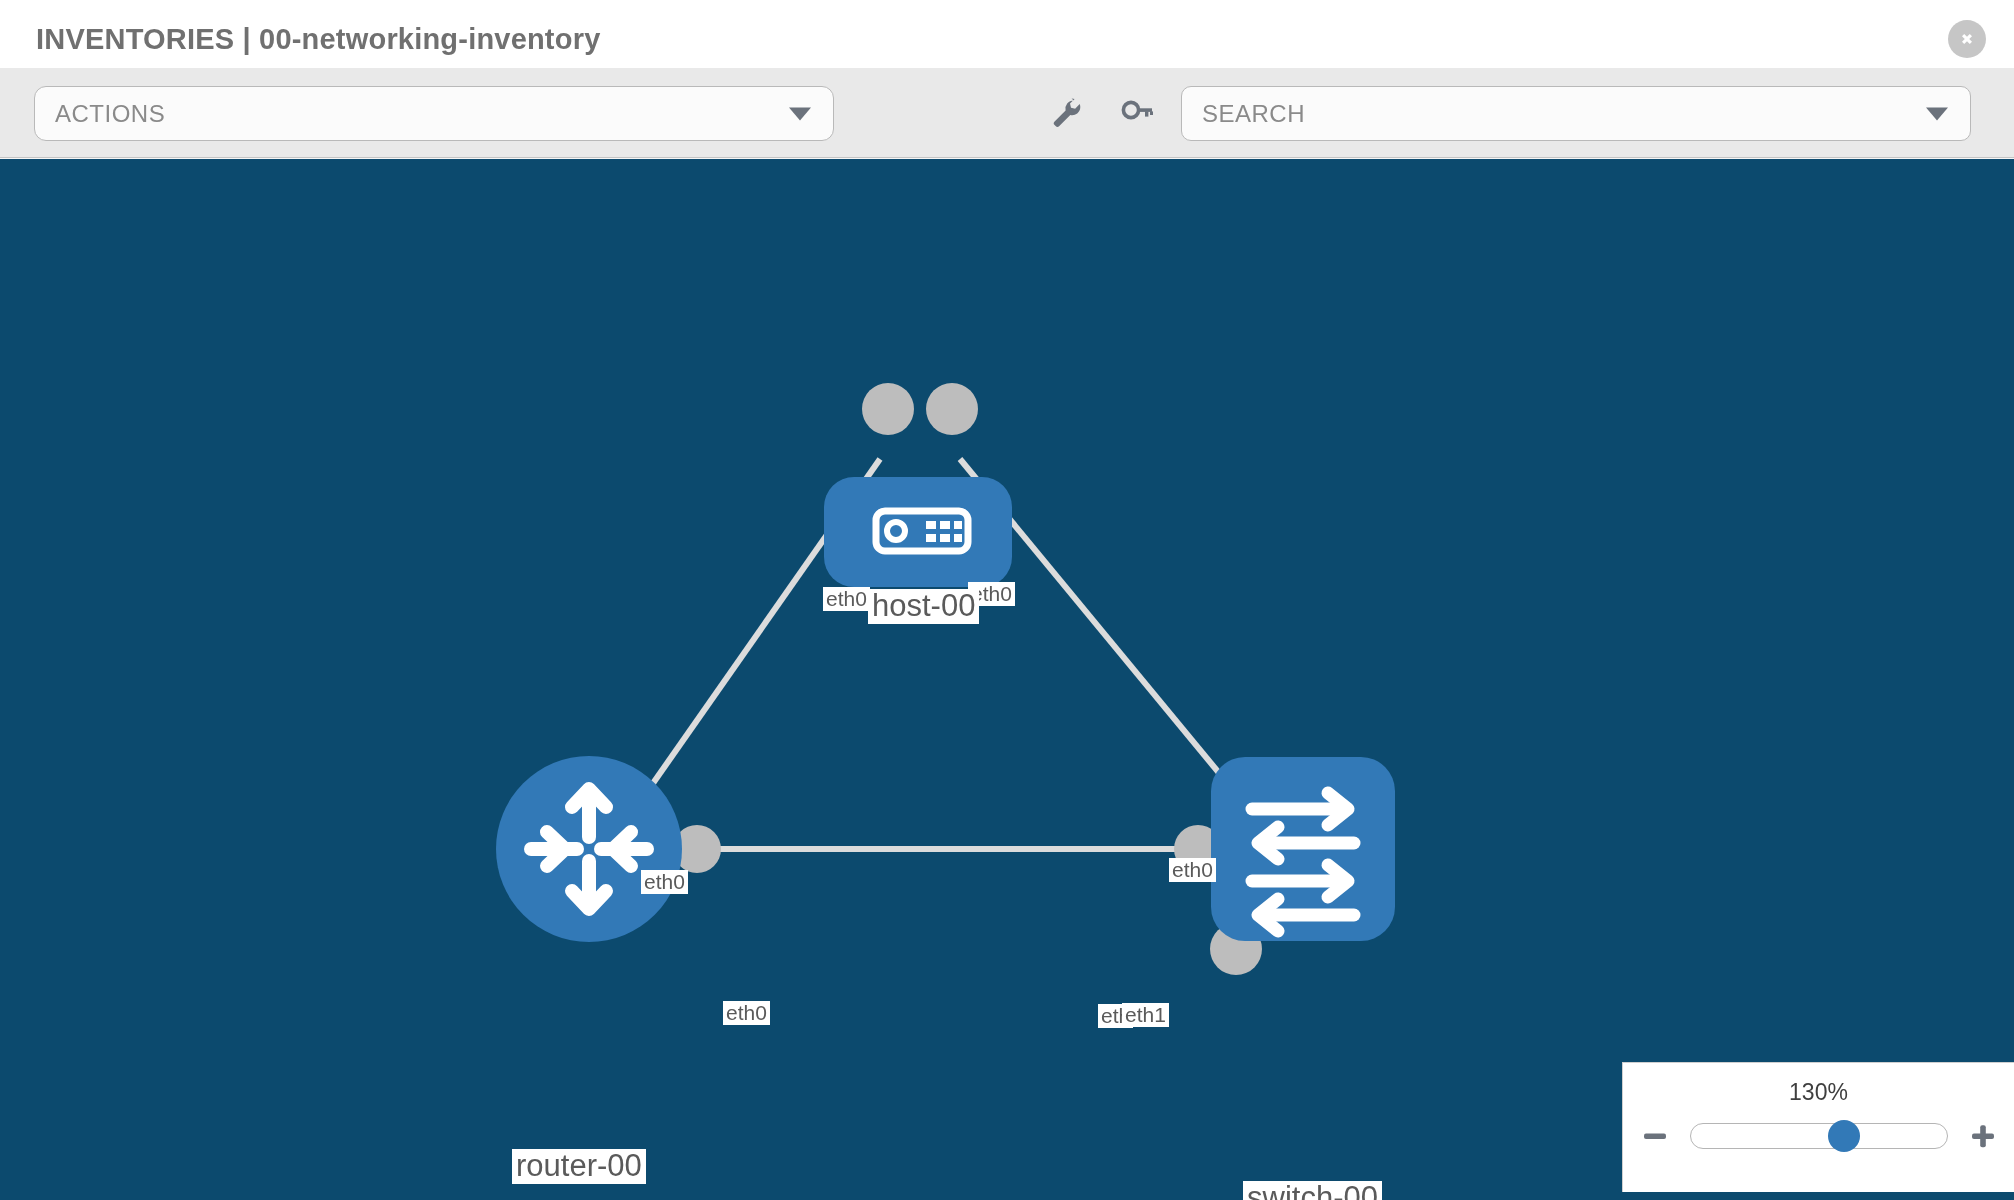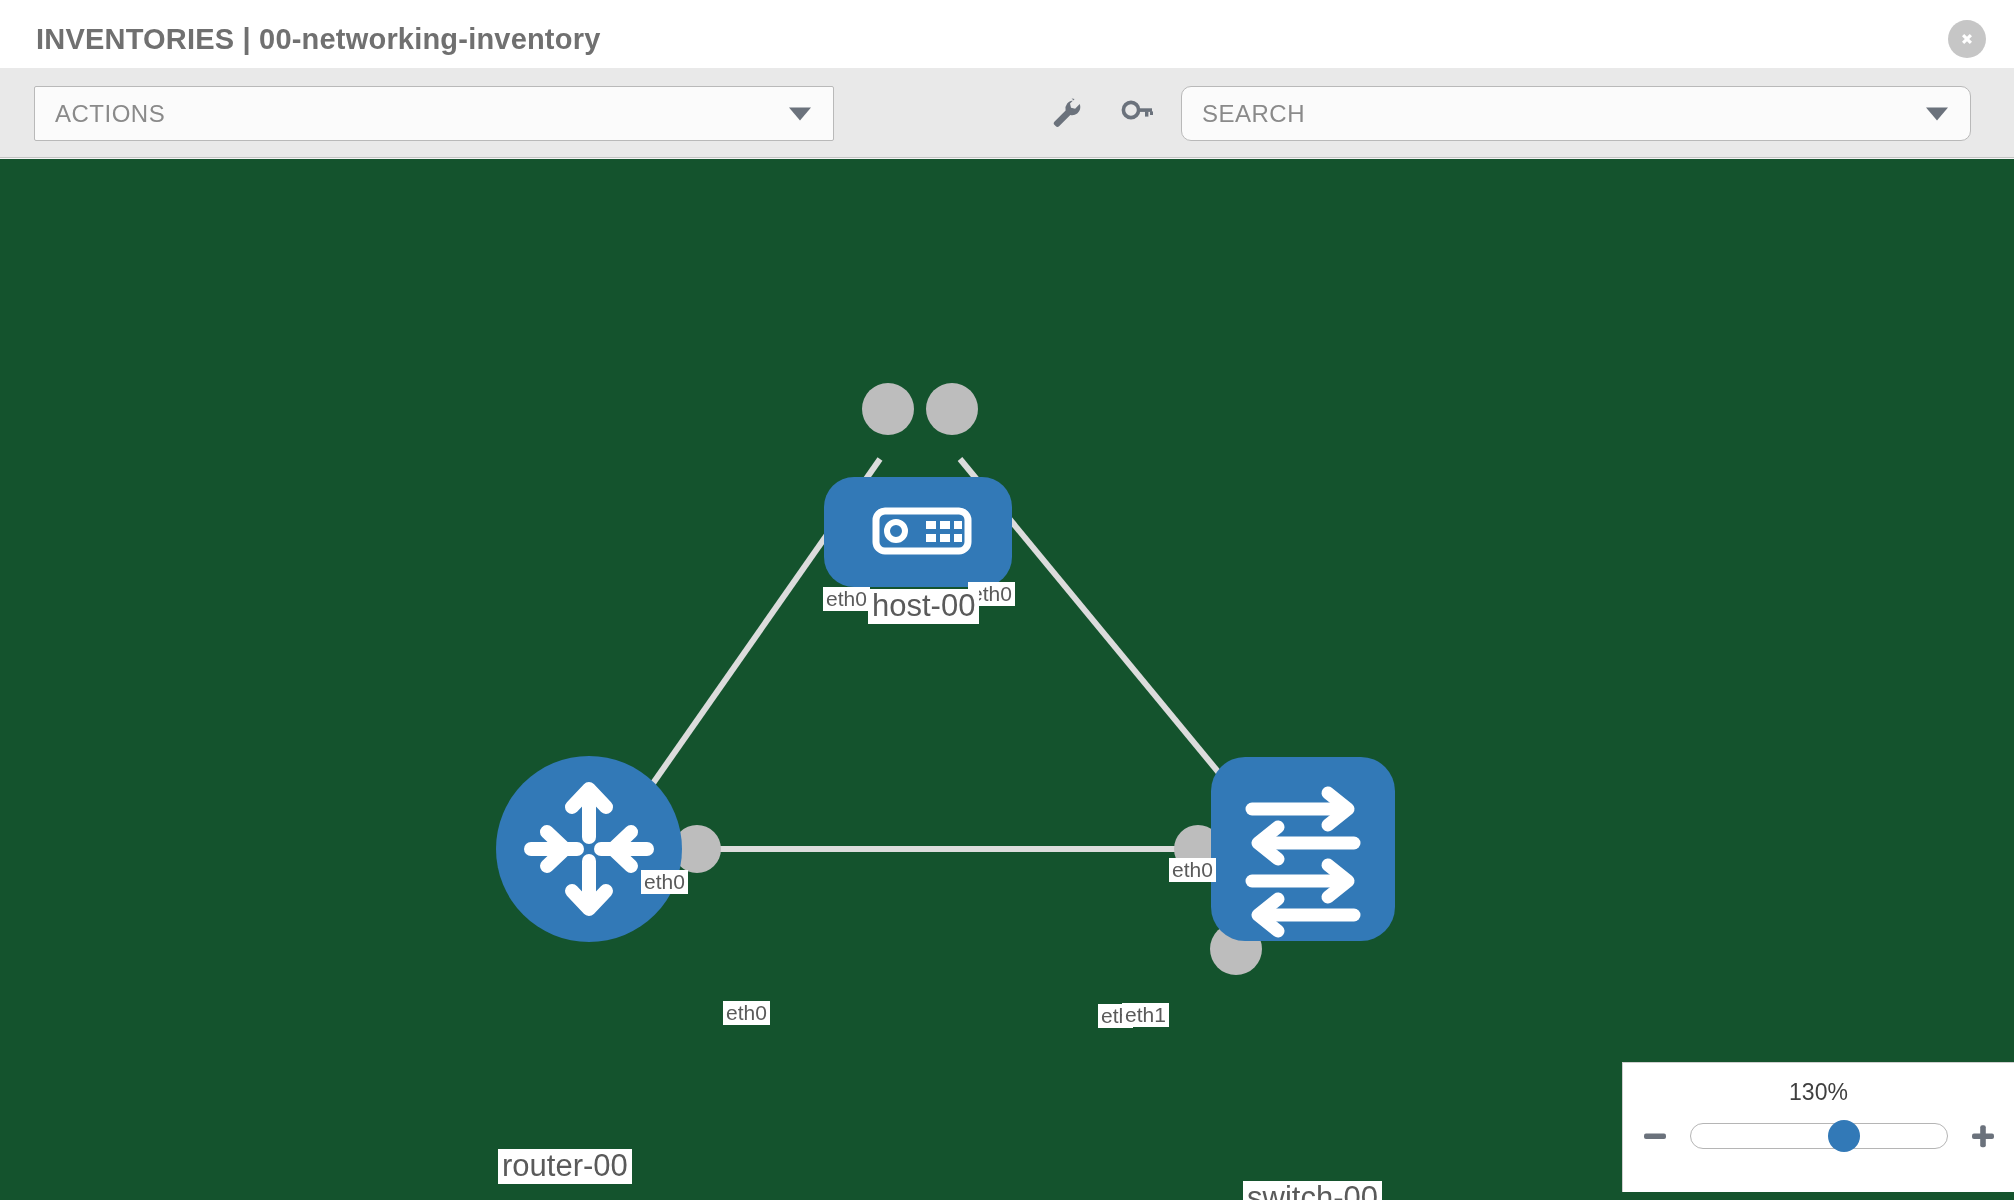--- a/index.html
+++ b/index.html
@@ -34,21 +34,21 @@
   
   .toolbar {
     position: absolute; top: 68px; left: 0; width: 2014px; height: 90px;
     background: #e9e9e9;
     border-bottom: 1px solid #c4c4c4;
   }
   .actions-select {
     position: absolute; left: 34px; top: 18px;
     width: 800px; height: 55px;
     background: #fbfbfb;
-    border: 1px solid #b9b9b9; border-radius: 2px;
+    border: 1px solid #b9b9b9; border-radius: 12px;
     display: flex; align-items: center; cursor: pointer;
   }
   .actions-select .label {
     margin-left: 20px; font-size: 24px; color: #8a8a8a; letter-spacing: .5px;
   }
   .caret {
     position: absolute; right: 22px; top: 50%; transform: translateY(-50%);
     width: 0; height: 0;
     border-left: 11px solid transparent;
     border-right: 11px solid transparent;
@@ -70,21 +70,21 @@
     display: flex; align-items: center; cursor: text;
   }
   .search-box .ph {
     margin-left: 20px; font-size: 24px; color: #8a8a8a; letter-spacing: .5px;
   }
 
   
   .canvas {
     position: absolute; top: 159px; left: 0;
     width: 2014px; height: 1041px;
-    background: #14532d; overflow: hidden;
+    background: #0c4a6e; overflow: hidden;
   }
   .topology { position: absolute; inset: 0; }
   .topology svg { position: absolute; top: 0; left: 0; }
 
   
   .nlabel {
     position: absolute;
     background: #ffffff;
     color: #5a5a5a;
     white-space: nowrap;
@@ -229,21 +229,21 @@
 
       <div class="nlabel iface" style="left:823px; top:428px;">eth0</div>
       <div class="nlabel iface" style="left:968px; top:423px;">eth0</div>
       <div class="nlabel iface" style="left:641px; top:711px;">eth0</div>
       <div class="nlabel iface" style="left:1169px;top:699px;">eth0</div>
       <div class="nlabel iface" style="left:723px; top:842px;">eth0</div>
       <div class="nlabel iface" style="left:1098px;top:845px;">eth</div>
       <div class="nlabel iface" style="left:1122px;top:844px;text-align:right;">eth1</div>
 
       <div class="nlabel node-name" style="left:868px; top:430px;">host-00</div>
-      <div class="nlabel node-name" style="left:498px; top:990px;">router-00</div>
+      <div class="nlabel node-name" style="left:512px; top:990px;">router-00</div>
       <div class="nlabel node-name" style="left:1243px;top:990px;margin-top:32px;">switch-00</div>
     </div>
 
     <div class="zoom-panel">
       <div class="zoom-pct">130%</div>
       <div class="zoom-row">
         <div class="zbtn">
           <svg width="30" height="30" viewBox="0 0 30 30" aria-hidden="true">
             <rect x="4" y="12.5" width="22" height="5.6" rx="2" fill="#6b727c"></rect>
           </svg>

